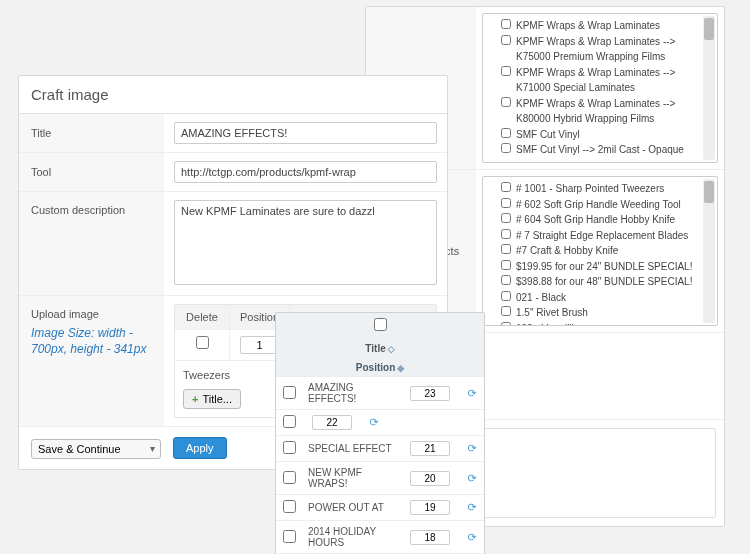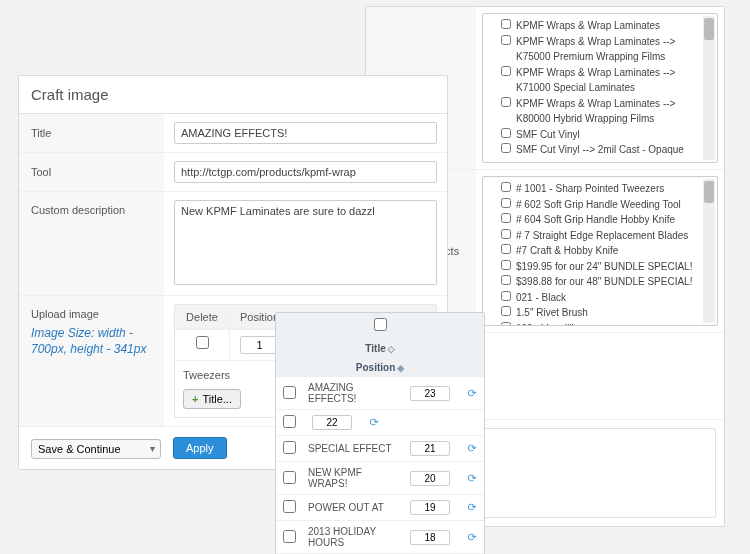--- a/index.html
+++ b/index.html
@@ -362,21 +362,21 @@
         <div class="lt-ref"><span class="refresh-icon">⟳</span></div>
       </div>
       <div class="lt-row">
         <div class="lt-chk"><input type="checkbox" style=""></div>
         <div class="lt-title">POWER OUT AT</div>
         <div class="lt-pos"><input value="19" style=""></div>
         <div class="lt-ref"><span class="refresh-icon">⟳</span></div>
       </div>
       <div class="lt-row">
         <div class="lt-chk"><input type="checkbox" style=""></div>
-        <div class="lt-title">2013 HOLIDAY HOURS</div>
+        <div class="lt-title">2014 HOLIDAY HOURS</div>
         <div class="lt-pos"><input value="18" style=""></div>
         <div class="lt-ref"><span class="refresh-icon">⟳</span></div>
       </div>
       <div class="lt-row">
         <div class="lt-chk"><input type="checkbox" style=""></div>
         <div class="lt-title">Toronto Branch Has</div>
         <div class="lt-pos"><input value="17" style=""></div>
         <div class="lt-ref"><span class="refresh-icon">⟳</span></div>
       </div>
     </div>

